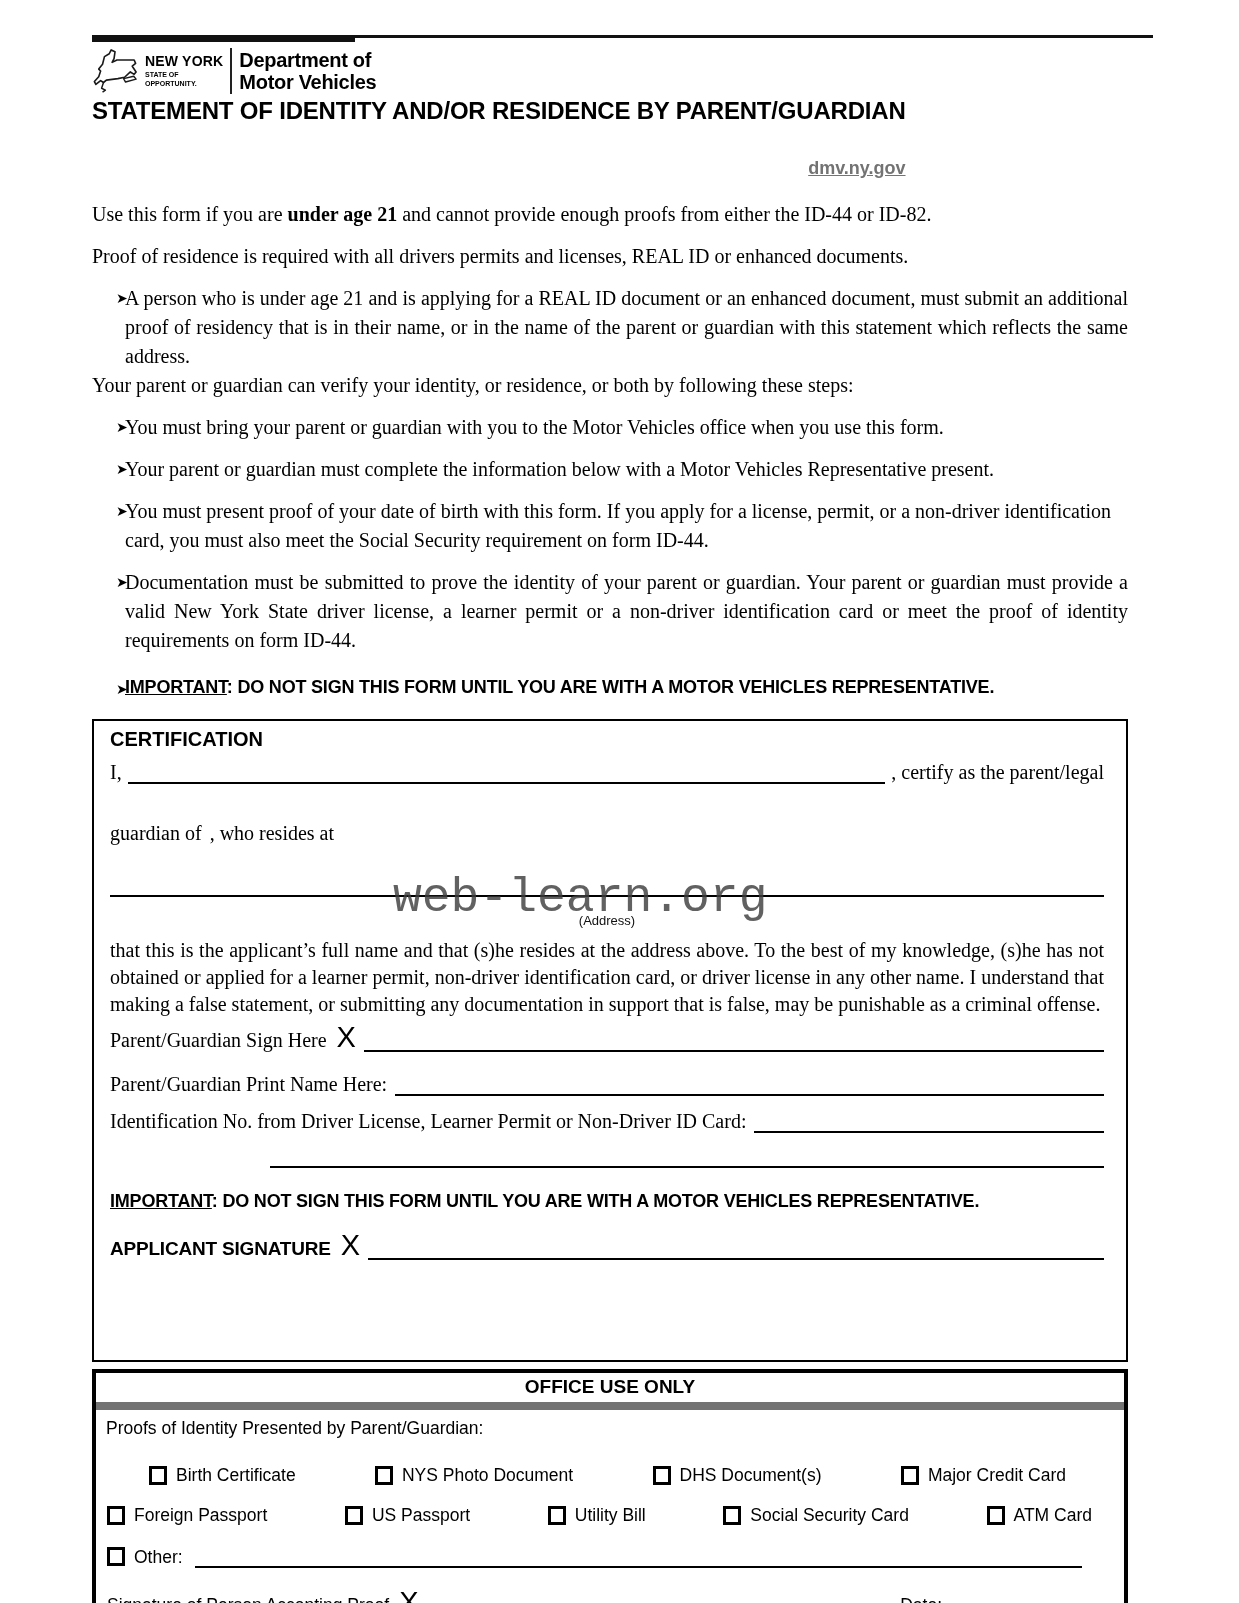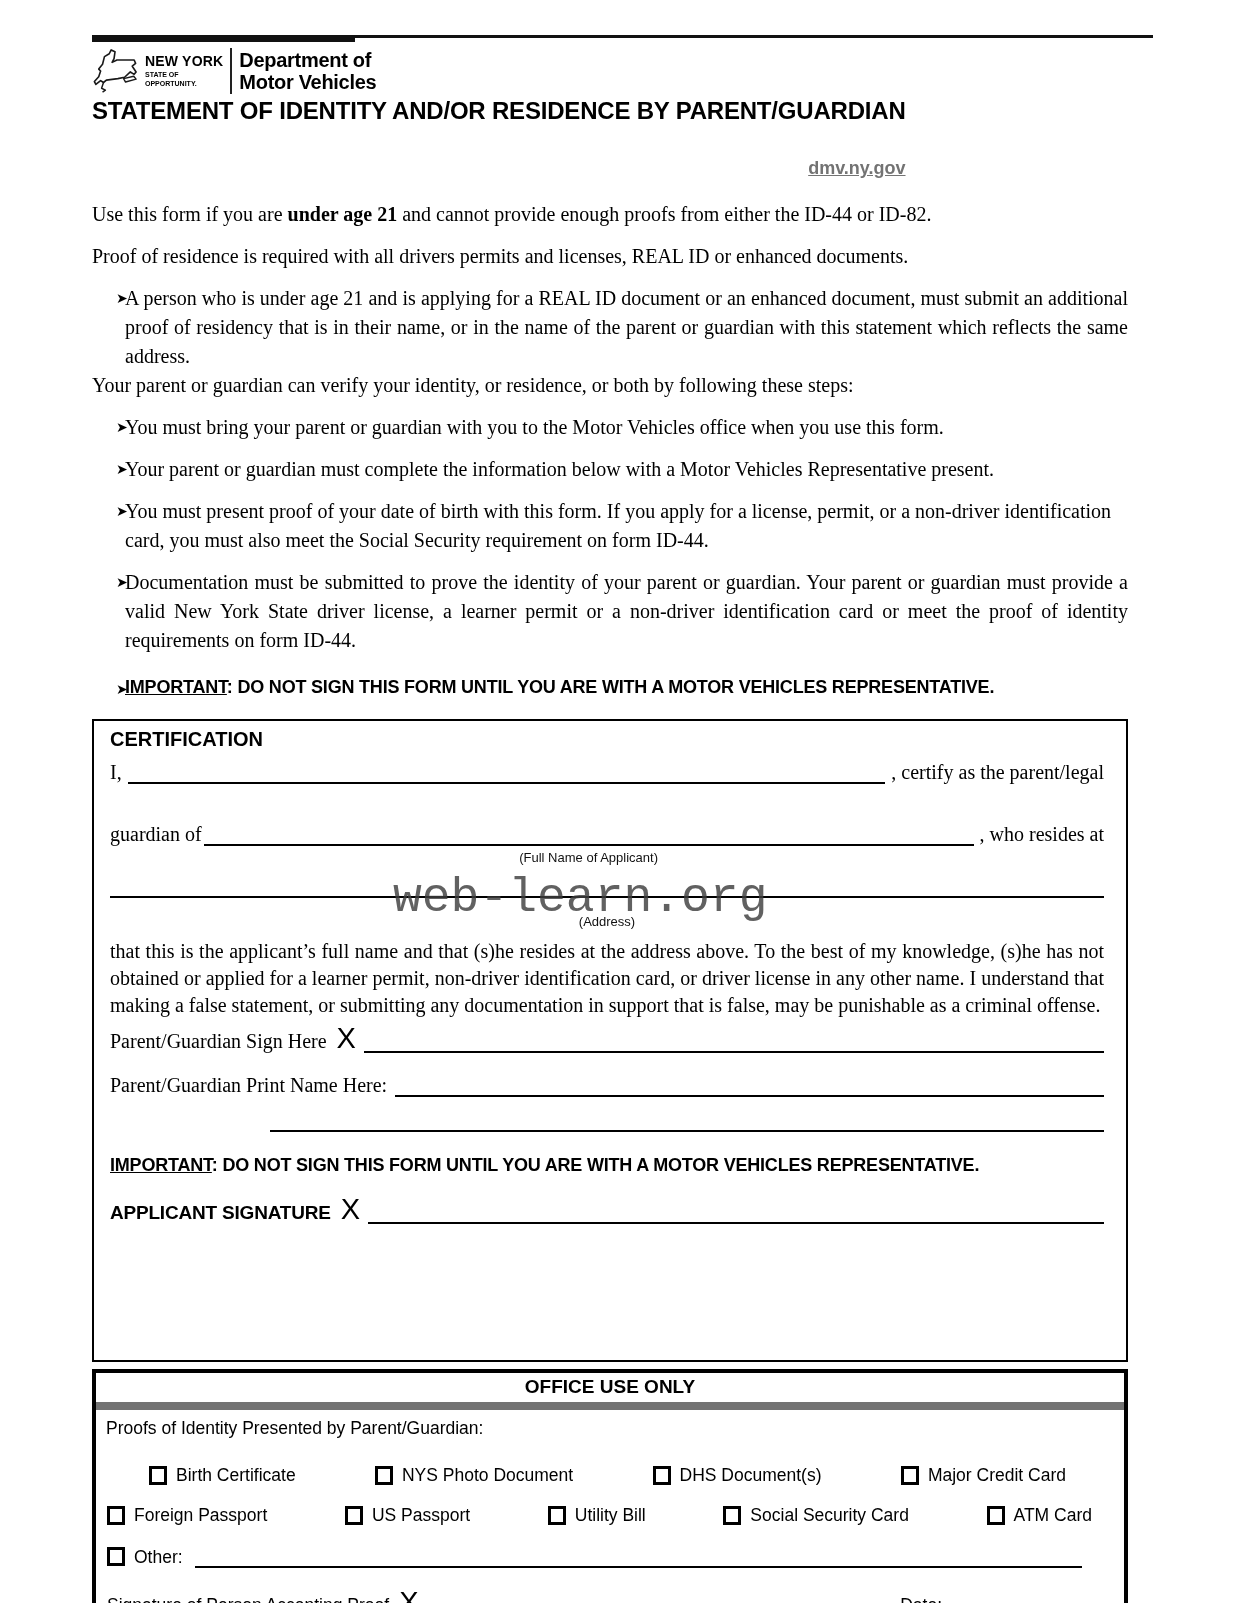--- a/index.html
+++ b/index.html
@@ -180,24 +180,20 @@
         <div class="line-row cert-line1">
           <span class="pre">I,</span>
           <span class="labelled">
             <span class="fill"></span>
           </span>
           <span class="post">, certify as the parent/legal</span>
         </div>
 
         <div class="line-row cert-line2">
           <span class="pre">guardian of</span>
-          <span class="labelled">
-            <span class="fill"></span>
-            <span class="sublabel">(Full Name of Applicant)</span>
-          </span>
           <span class="post">, who resides at</span>
         </div>
 
         <div class="line-row addr-row">
           <span class="labelled">
             <span class="fill"></span>
             <span class="sublabel">(Address)</span>
           </span>
         </div>
 
@@ -209,20 +205,24 @@
           <span>Parent/Guardian Sign Here</span>
           <span class="xmark">X</span>
           <span class="fill"></span>
         </div>
 
         <div class="line-row print-row">
           <span>Parent/Guardian Print Name Here:</span>
           <span class="fill"></span>
         </div>
 
+        <div class="line-row id-row">
+          <span>Identification No. from Driver License, Learner Permit or Non-Driver ID Card:</span>
+          <span class="fill"></span>
+        </div>
 
 
         <div class="mail2"></div>
 
         <div class="imp cert-imp"><span class="u">IMPORTANT</span><span>: DO NOT SIGN THIS FORM UNTIL YOU ARE WITH A MOTOR VEHICLES REPRESENTATIVE.</span></div>
 
         <div class="line-row app-row">
           <span class="app-label">APPLICANT SIGNATURE</span>
           <span class="xmark">X</span>
           <span class="fill"></span>

